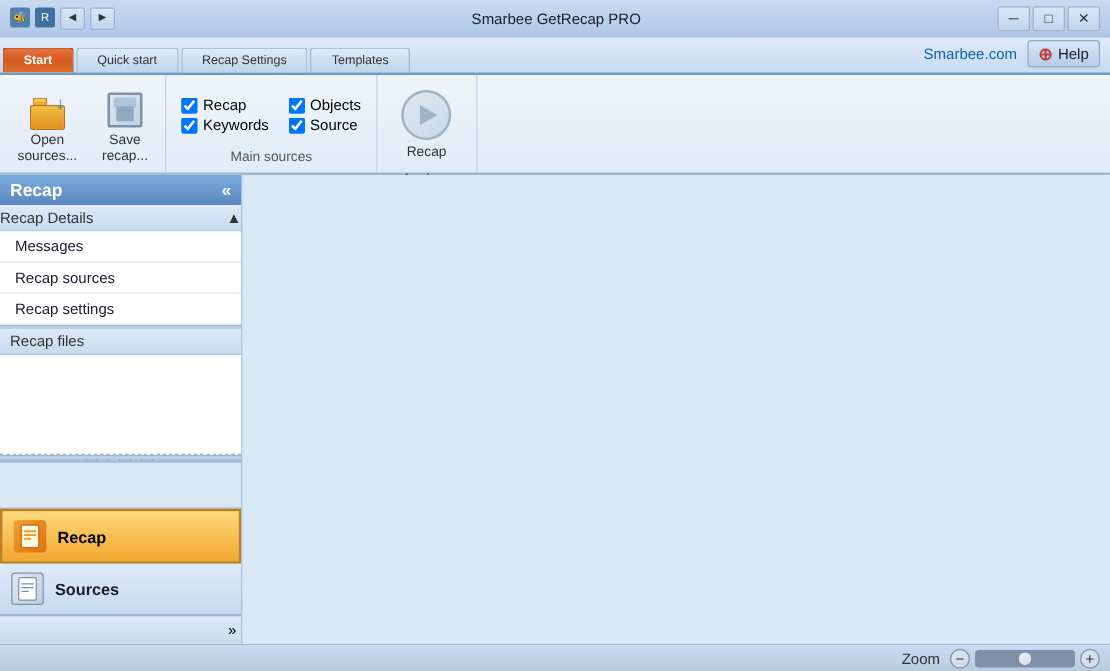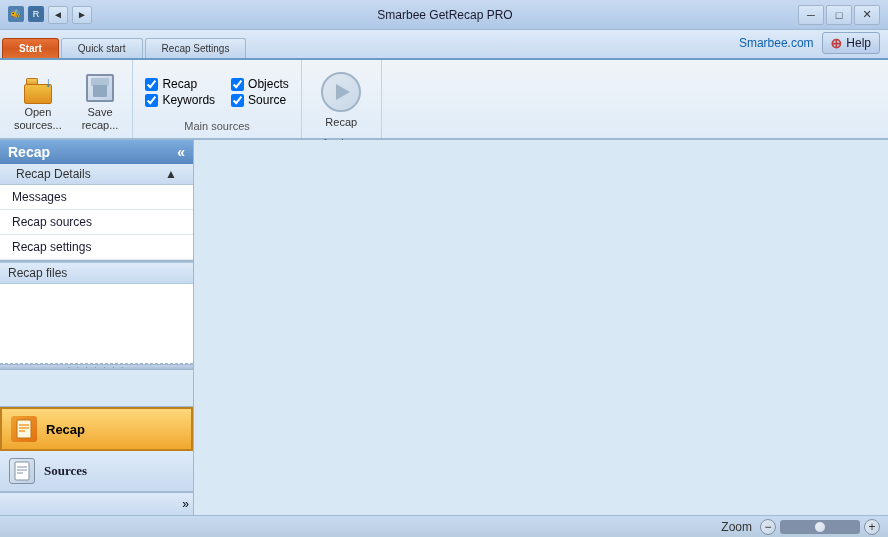--- a/index.html
+++ b/index.html
@@ -313,21 +313,21 @@
       font-size: 14px;
       font-weight: bold;
     }
 
     .recap-details-section {
       background: #c8dced;
       border-bottom: 1px solid #a0b8d0;
     }
     .recap-details-header {
       background: linear-gradient(to bottom, #ddeaf8, #c8daf0);
-      padding: 3px 16px;
+      padding: 3px 0;
       display: flex;
       align-items: center;
       justify-content: space-between;
       cursor: pointer;
       font-size: 12px;
       color: #333;
       border-bottom: 1px solid #b0c8dc;
     }
 
     .sidebar-menu {
@@ -390,21 +390,20 @@
       font-weight: bold;
       border-bottom: 1px solid #a0b8d0;
     }
     .sidebar-nav-item.active {
       background: linear-gradient(to bottom, #ffd87a, #f0a830);
       border: 2px solid #c08020;
     }
     .sidebar-nav-item:not(.active) {
       background: linear-gradient(to bottom, #ddeaf8, #c8daf0);
       color: #1a1a2e;
-      font-family: Liberation Serif, serif;
     }
     .nav-icon-recap {
       width: 28px;
       height: 28px;
       display: flex;
       align-items: center;
       justify-content: center;
     }
     .recap-icon-shape {
       width: 26px;
@@ -512,20 +511,21 @@
     <div class="win-btn">─</div>
     <div class="win-btn">□</div>
     <div class="win-btn close">✕</div>
   </div>
 </div>
 
 <div class="tab-bar">
   <div class="tab active">Start</div>
   <div class="tab">Quick start</div>
   <div class="tab">Recap Settings</div>
+  <div class="tab">Templates</div>
   <div class="tab-right">
     <span class="smarbee-link">Smarbee.com</span>
     <div class="help-btn">
       <span style="color:#c04040;font-size:14px;font-weight:bold;">⊕</span>
       <span>Help</span>
     </div>
   </div>
 </div>
 
 <div class="ribbon">

